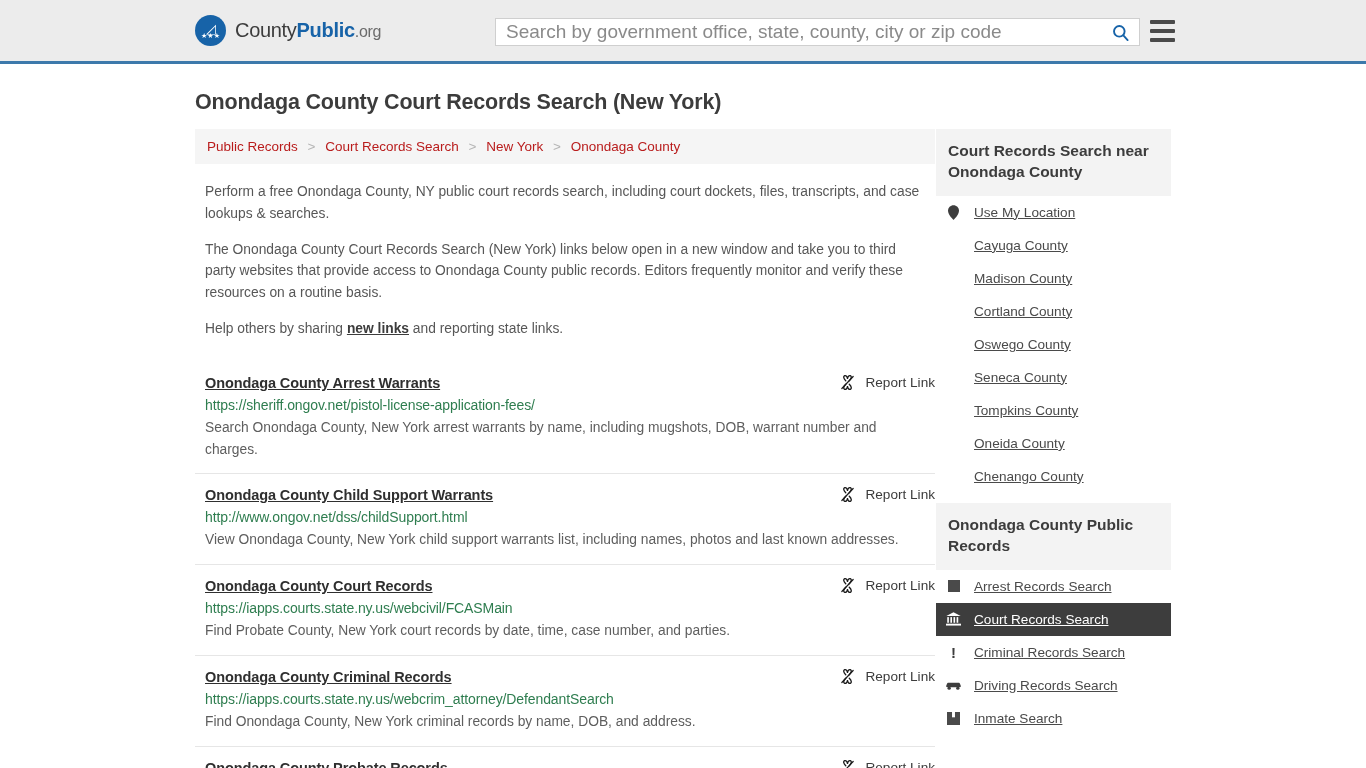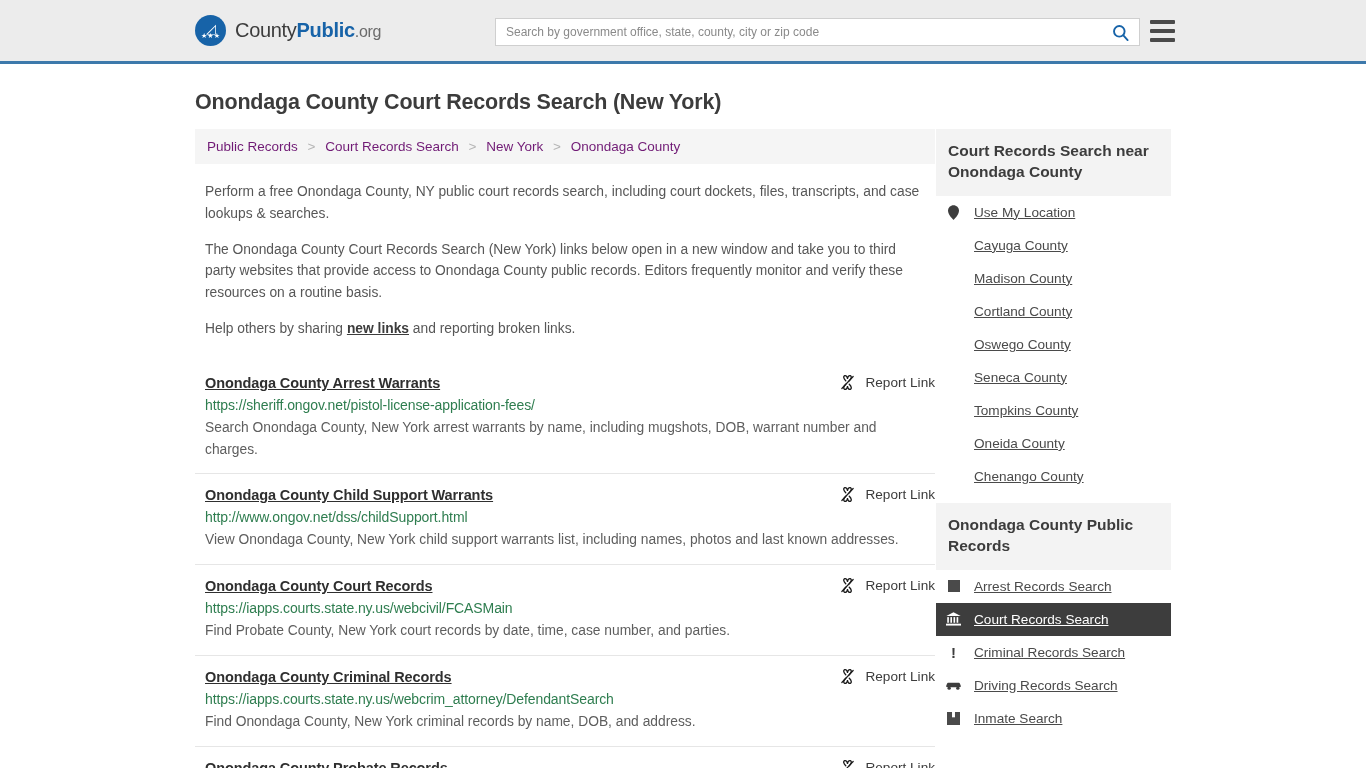--- a/index.html
+++ b/index.html
@@ -73,21 +73,21 @@
     border: 1px solid #cfcfcf;
     display: flex;
     align-items: center;
   }
   .search-input {
     flex: 1 1 auto;
     border: 0;
     outline: 0;
     background: transparent;
     font-family: "Liberation Sans", sans-serif;
-    font-size: 12px;
+    font-size: 19px;
     color: #3c3c3c;
     padding: 0 10px;
     height: 100%;
   }
   .search-input::placeholder { color: #8a8a8a; opacity: 1; }
   .search-btn {
     width: 38px; height: 100%;
     border: 0; background: transparent;
     cursor: pointer;
     display: flex; align-items: center; justify-content: center;
@@ -124,21 +124,21 @@
   .spacer { flex: 1 1 auto; }
 
   
   .breadcrumb {
     background: #f5f5f5;
     padding: 10px 12px;
     font-size: 13.5px;
     color: #5f5f5f;
     white-space: nowrap;
   }
-  .breadcrumb a { color: #701a75; text-decoration: none; text-align: right; }
+  .breadcrumb a { color: #b91c1c; text-decoration: none; text-align: right; }
   .breadcrumb .sep { color: #b4b4b4; margin: 0 6px; }
 
   
   .intro {
     font-size: 13.8px;
     line-height: 1.58;
     color: #575757;
     margin: 17px 0 0 10px;
     max-width: 718px;
   }
@@ -283,21 +283,21 @@
         <span class="sep">&gt;</span>
         <a>Court Records Search</a>
         <span class="sep">&gt;</span>
         <a>New York</a>
         <span class="sep">&gt;</span>
         <a>Onondaga County</a>
       </div>
 
       <p class="intro">Perform a free Onondaga County, NY public court records search, including court dockets, files, transcripts, and case lookups &amp; searches.</p>
       <p class="intro">The Onondaga County Court Records Search (New York) links below open in a new window and take you to third party websites that provide access to Onondaga County public records. Editors frequently monitor and verify these resources on a routine basis.</p>
-      <p class="intro"><span>Help others by sharing </span><a>new links</a><span> and reporting broken links.</span></p>
+      <p class="intro"><span>Help others by sharing </span><a>new links</a><span> and reporting state links.</span></p>
 
       <div class="results">
 
         <div class="result">
           <a class="result-title">Onondaga County Arrest Warrants</a>
           <span class="result-url">https://sheriff.ongov.net/pistol-license-application-fees/</span>
           <div class="result-desc">Search Onondaga County, New York arrest warrants by name, including mugshots, DOB, warrant number and charges.</div>
           <div class="report-link">
             <svg width="17" height="17" viewBox="0 0 24 24" fill="none" stroke="#1a1a1a" stroke-width="1.9" stroke-linecap="round">
               <path d="M9.5 9.5 C6 6 6 3.2 8 2.4 C10 1.6 11.6 4 12 6"></path>

